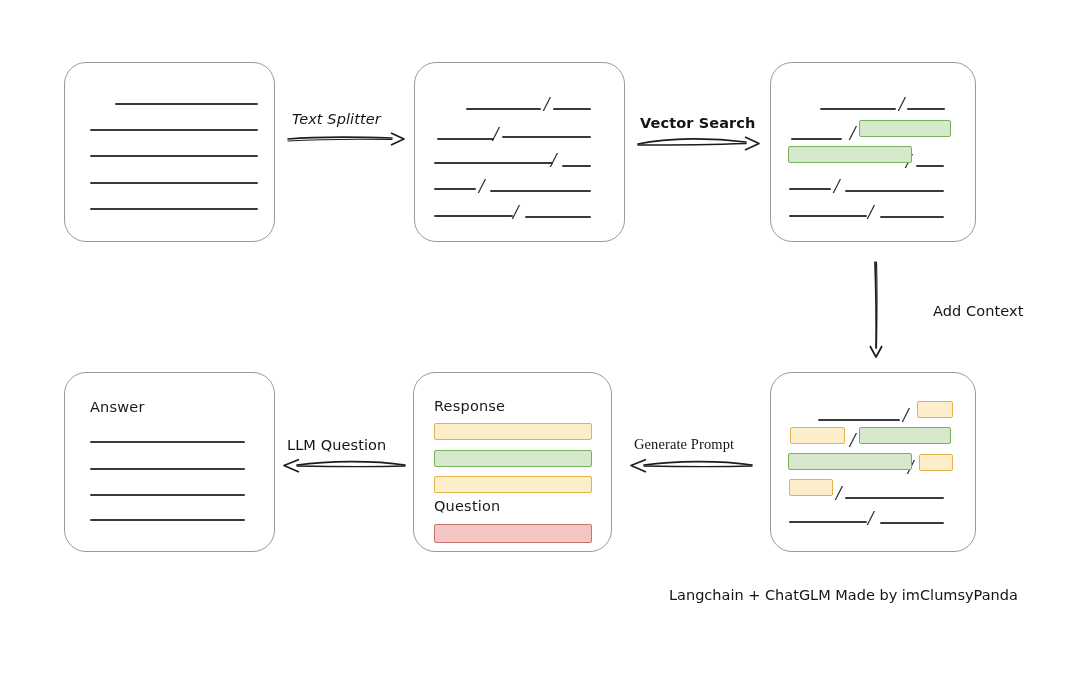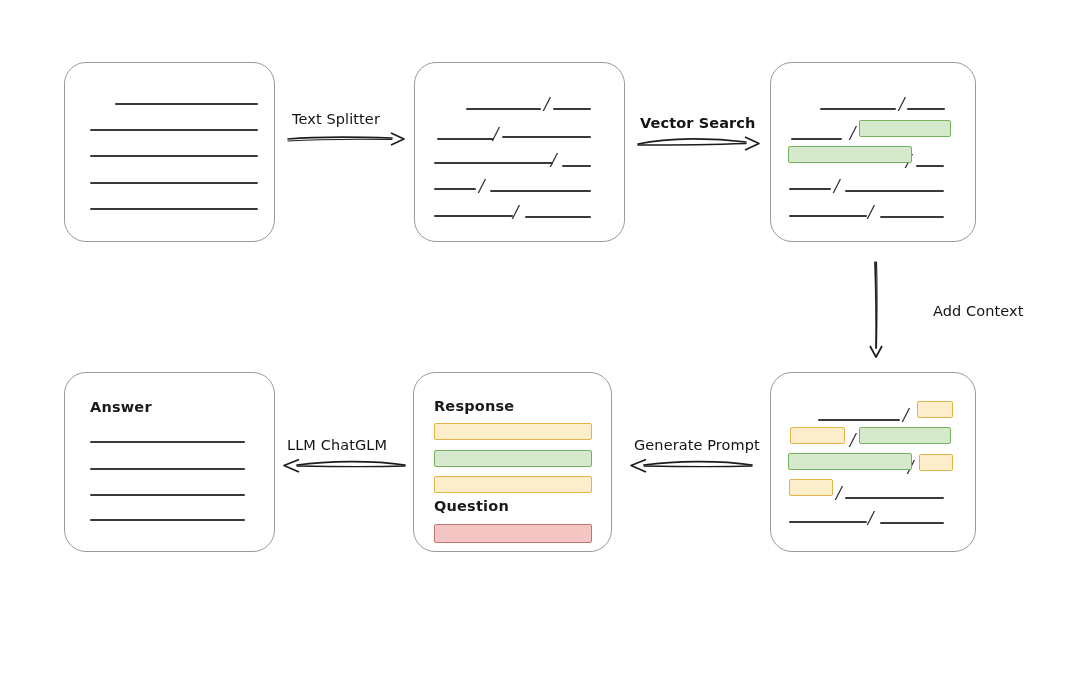--- a/index.html
+++ b/index.html
@@ -24,21 +24,20 @@
     border-radius: 22px;
     background: #ffffff;
   }
   .box-label {
     position: absolute;
     font-family: "DejaVu Sans", sans-serif;
     font-size: 14.5px;
     color: #1a1a1a;
     letter-spacing: 0.2px;
     white-space: nowrap;
-    font-weight: bold;
   }
   .ink-line {
     position: absolute;
     background: #3a3a3a;
     height: 1.9px;
     border-radius: 1px;
   }
   .slash {
     position: absolute;
     font-family: "DejaVu Serif", serif;
@@ -148,44 +147,45 @@
       <div class="ink-line" style="left: 90px; top: 468px; width: 155px;"></div>
       <div class="ink-line" style="left: 90px; top: 494px; width: 155px;"></div>
       <div class="ink-line" style="left: 90px; top: 519px; width: 155px;"></div>
     </div>
 
   <svg class="arrow-svg" style="left:288px; top:130px;" width="120" height="22" viewBox="0 0 120 22">
     <path d="M0 9 C 35 6, 72 7, 104 8" stroke="#1c1c1c" stroke-width="1.7" fill="none" stroke-linecap="round"></path>
     <path d="M0 11 C 35 9, 72 9, 104 9.5" stroke="#1c1c1c" stroke-width="1.1" fill="none" stroke-linecap="round"></path>
     <path d="M103 3 L 116 9 L 103 15" stroke="#1c1c1c" stroke-width="1.7" fill="none" stroke-linejoin="round"></path>
   </svg>
-  <div class="arrow-label" style="left:292px; top:127px; transform:translateY(-100%);">Text Splitter</div>
+  <div class="arrow-label" style="left:292px; top:127px; transform:translateY(-100%);font-style:italic;">Text Splitter</div>
 
   <svg class="arrow-svg" style="left:638px; top:134px;" width="125" height="22" viewBox="0 0 125 22">
     <path d="M0 10 C 32 3, 76 4, 108 8" stroke="#1c1c1c" stroke-width="1.7" fill="none" stroke-linecap="round"></path>
     <path d="M0 11 C 38 11, 78 10.5, 108 9.5" stroke="#1c1c1c" stroke-width="1.3" fill="none" stroke-linecap="round"></path>
     <path d="M107 3 L 121 9.5 L 107 16" stroke="#1c1c1c" stroke-width="1.7" fill="none" stroke-linejoin="round"></path>
   </svg>
   <div class="arrow-label" style="left:640px; top:131px; transform:translateY(-100%);font-weight:bold;">Vector Search</div>
 
   <svg class="arrow-svg" style="left:866px; top:262px;" width="24" height="96" viewBox="0 0 24 96">
     <path d="M9 0 C 10 30, 10.5 58, 10 86" stroke="#1c1c1c" stroke-width="1.7" fill="none" stroke-linecap="round"></path>
     <path d="M10.5 0 C 11.5 30, 11 58, 10.5 86" stroke="#1c1c1c" stroke-width="1.1" fill="none" stroke-linecap="round"></path>
     <path d="M4 84 L 10 95 L 16 84" stroke="#1c1c1c" stroke-width="1.7" fill="none" stroke-linejoin="round"></path>
   </svg>
   <div class="arrow-label" style="left:888px; top:303px;margin-left:45px;">Add Context</div>
 
   <svg class="arrow-svg" style="left:630px; top:456px;" width="125" height="22" viewBox="0 0 125 22">
     <path d="M122 9 C 88 4, 44 5, 14 9" stroke="#1c1c1c" stroke-width="1.7" fill="none" stroke-linecap="round"></path>
     <path d="M122 10 C 86 11, 44 10.5, 14 10" stroke="#1c1c1c" stroke-width="1.3" fill="none" stroke-linecap="round"></path>
     <path d="M16 3.5 L 1 9.5 L 16 16" stroke="#1c1c1c" stroke-width="1.7" fill="none" stroke-linejoin="round"></path>
   </svg>
-  <div class="arrow-label" style="left:634px; top:453px; transform:translateY(-100%);">Generate Prompt</div>
+  <div class="arrow-label" style="left:634px; top:453px; transform:translateY(-100%);font-family:Liberation Serif, serif;">Generate Prompt</div>
 
   <svg class="arrow-svg" style="left:283px; top:456px;" width="125" height="22" viewBox="0 0 125 22">
     <path d="M122 9 C 88 4, 44 5, 14 9" stroke="#1c1c1c" stroke-width="1.7" fill="none" stroke-linecap="round"></path>
     <path d="M122 10 C 86 11, 44 10.5, 14 10" stroke="#1c1c1c" stroke-width="1.3" fill="none" stroke-linecap="round"></path>
     <path d="M16 3.5 L 1 9.5 L 16 16" stroke="#1c1c1c" stroke-width="1.7" fill="none" stroke-linejoin="round"></path>
   </svg>
-  <div class="arrow-label" style="left:287px; top:453px; transform:translateY(-100%);">LLM ChatGLM</div>
+  <div class="arrow-label" style="left:287px; top:453px; transform:translateY(-100%);">LLM Question</div>
 
+  <div class="caption" style="left:669px; top:587px;">Langchain + ChatGLM Made by imClumsyPanda</div>
 
 </div>
 
 </body></html>

